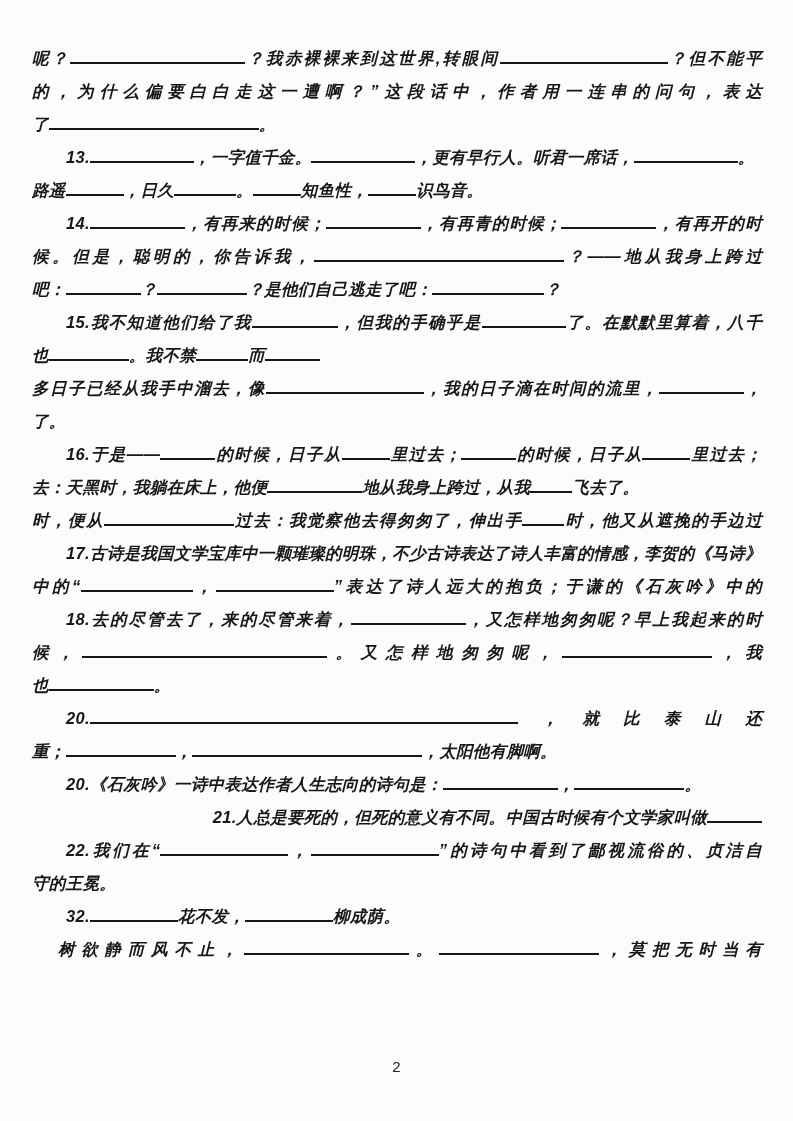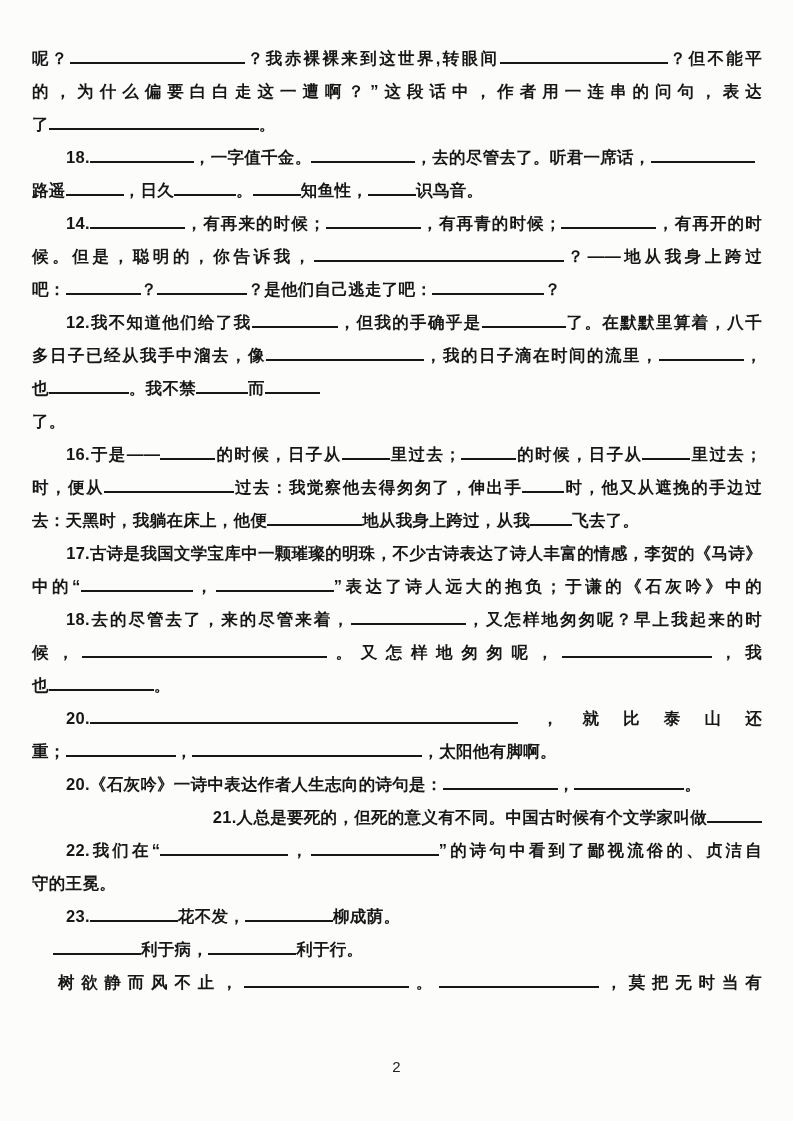--- a/index.html
+++ b/index.html
@@ -16,33 +16,33 @@
     font-family: "Liberation Sans", "DejaVu Sans", sans-serif;
     font-weight: 700;
     overflow: hidden;
   }
   .doc {
     position: absolute;
     left: 32px;
     top: 42px;
     width: 730px;
     font-size: 16.5px;
+    font-style: italic;
   }
   .line {
     height: 33px;
     line-height: 33px;
     text-align: left;
   }
   .line.just {
     text-align: justify;
     text-align-last: justify;
   }
   .line.nowrap {
     white-space: nowrap;
-    text-align: right;
   }
   .txt {
     letter-spacing: 0.3px;
   }
   .blank {
     display: inline-block;
     height: 0.9em;
     border-bottom: 2px solid #171717;
     vertical-align: baseline;
   }
@@ -58,41 +58,40 @@
   }
 </style>
 </head>
 <body>
 
 <div class="page">
   <div class="doc" id="doc">
       <div class="line just"><span class="txt">呢？</span><span class="blank" style="width: 175px;"></span><span class="txt">？我赤裸裸来到这世界,转眼间</span><span class="blank" style="width: 168px;"></span><span class="txt">？但不能平</span></div>
       <div class="line just"><span class="txt">的，为什么偏要白白走这一遭啊？”这段话中，作者用一连串的问句，表达</span></div>
       <div class="line"><span class="txt">了</span><span class="blank" style="width: 210px;"></span><span class="txt">。</span></div>
-      <div class="line" style="text-indent: 34px;"><span class="txt">18.</span><span class="blank" style="width: 104px;"></span><span class="txt">，一字值千金。</span><span class="blank" style="width: 104px;"></span><span class="txt">，去的尽管去了。听君一席话，</span><span class="blank" style="width: 104px;"></span><span class="txt">。</span></div>
+      <div class="line" style="text-indent: 34px;"><span class="txt">13.</span><span class="blank" style="width: 104px;"></span><span class="txt">，一字值千金。</span><span class="blank" style="width: 104px;"></span><span class="txt">，更有早行人。听君一席话，</span><span class="blank" style="width: 104px;"></span><span class="txt">。</span></div>
       <div class="line"><span class="txt">路遥</span><span class="blank" style="width: 58px;"></span><span class="txt">，日久</span><span class="blank" style="width: 62px;"></span><span class="txt">。</span><span class="blank" style="width: 48px;"></span><span class="txt">知鱼性，</span><span class="blank" style="width: 48px;"></span><span class="txt">识鸟音。</span></div>
       <div class="line just" style="text-indent: 34px;"><span class="txt">14.</span><span class="blank" style="width: 95px;"></span><span class="txt">，有再来的时候；</span><span class="blank" style="width: 95px;"></span><span class="txt">，有再青的时候；</span><span class="blank" style="width: 95px;"></span><span class="txt">，有再开的时</span></div>
       <div class="line just"><span class="txt">候。但是，聪明的，你告诉我，</span><span class="blank" style="width: 250px;"></span><span class="txt">？——地从我身上跨过</span></div>
       <div class="line"><span class="txt">吧：</span><span class="blank" style="width: 75px;"></span><span class="txt">？</span><span class="blank" style="width: 90px;"></span><span class="txt">？是他们自己逃走了吧：</span><span class="blank" style="width: 112px;"></span><span class="txt">？</span></div>
-      <div class="line just" style="text-indent: 34px;"><span class="txt">12.我不知道他们给了我</span><span class="blank" style="width: 86px;"></span><span class="txt">，但我的手确乎是</span><span class="blank" style="width: 84px;"></span><span class="txt">了。在默默里算着，八千</span></div>
+      <div class="line just" style="text-indent: 34px;"><span class="txt">15.我不知道他们给了我</span><span class="blank" style="width: 86px;"></span><span class="txt">，但我的手确乎是</span><span class="blank" style="width: 84px;"></span><span class="txt">了。在默默里算着，八千</span></div>
+      <div class="line"><span class="txt">也</span><span class="blank" style="width: 80px;"></span><span class="txt">。我不禁</span><span class="blank" style="width: 52px;"></span><span class="txt">而</span><span class="blank" style="width: 55px;"></span></div>
       <div class="line just"><span class="txt">多日子已经从我手中溜去，像</span><span class="blank" style="width: 158px;"></span><span class="txt">，我的日子滴在时间的流里，</span><span class="blank" style="width: 85px;"></span><span class="txt">，</span></div>
-      <div class="line"><span class="txt">也</span><span class="blank" style="width: 80px;"></span><span class="txt">。我不禁</span><span class="blank" style="width: 52px;"></span><span class="txt">而</span><span class="blank" style="width: 55px;"></span></div>
       <div class="line"><span class="txt">了。</span></div>
       <div class="line just" style="text-indent: 34px;"><span class="txt">16.于是——</span><span class="blank" style="width: 55px;"></span><span class="txt">的时候，日子从</span><span class="blank" style="width: 48px;"></span><span class="txt">里过去；</span><span class="blank" style="width: 55px;"></span><span class="txt">的时候，日子从</span><span class="blank" style="width: 48px;"></span><span class="txt">里过去；</span></div>
+      <div class="line"><span class="txt">去：天黑时，我躺在床上，他便</span><span class="blank" style="width: 95px;"></span><span class="txt">地从我身上跨过，从我</span><span class="blank" style="width: 42px;"></span><span class="txt">飞去了。</span></div>
       <div class="line just"><span class="txt">时，便从</span><span class="blank" style="width: 130px;"></span><span class="txt">过去：我觉察他去得匆匆了，伸出手</span><span class="blank" style="width: 42px;"></span><span class="txt">时，他又从遮挽的手边过</span></div>
-      <div class="line"><span class="txt">去：天黑时，我躺在床上，他便</span><span class="blank" style="width: 95px;"></span><span class="txt">地从我身上跨过，从我</span><span class="blank" style="width: 42px;"></span><span class="txt">飞去了。</span></div>
       <div class="line nowrap" style="text-indent: 34px;"><span class="txt">17.古诗是我国文学宝库中一颗璀璨的明珠，不少古诗表达了诗人丰富的情感，李贺的《马诗》</span></div>
       <div class="line just"><span class="txt">中的“</span><span class="blank" style="width: 112px;"></span><span class="txt">，</span><span class="blank" style="width: 118px;"></span><span class="txt">”表达了诗人远大的抱负；于谦的《石灰吟》中的</span></div>
       <div class="line just" style="text-indent: 34px;"><span class="txt">18.去的尽管去了，来的尽管来着，</span><span class="blank" style="width: 115px;"></span><span class="txt">，又怎样地匆匆呢？早上我起来的时</span></div>
       <div class="line just"><span class="txt">候，</span><span class="blank" style="width: 245px;"></span><span class="txt">。又怎样地匆匆呢，</span><span class="blank" style="width: 150px;"></span><span class="txt">，我</span></div>
       <div class="line"><span class="txt">也</span><span class="blank" style="width: 105px;"></span><span class="txt">。</span></div>
       <div class="line just" style="text-indent: 34px;"><span class="txt">20.</span><span class="blank" style="width: 428px;"></span><span class="txt">，就比泰山还</span></div>
       <div class="line"><span class="txt">重；</span><span class="blank" style="width: 110px;"></span><span class="txt">，</span><span class="blank" style="width: 230px;"></span><span class="txt">，太阳他有脚啊。</span></div>
       <div class="line" style="text-indent: 34px;"><span class="txt">20.《石灰吟》一诗中表达作者人生志向的诗句是：</span><span class="blank" style="width: 115px;"></span><span class="txt">，</span><span class="blank" style="width: 110px;"></span><span class="txt">。</span></div>
       <div class="line" style="text-indent: 34px; text-align: right;"><span class="txt">21.人总是要死的，但死的意义有不同。中国古时候有个文学家叫做</span><span class="blank" style="width: 55px;"></span></div>
       <div class="line just" style="text-indent: 34px;"><span class="txt">22.我们在“</span><span class="blank" style="width: 128px;"></span><span class="txt">，</span><span class="blank" style="width: 128px;"></span><span class="txt">”的诗句中看到了鄙视流俗的、贞洁自</span></div>
       <div class="line"><span class="txt">守的王冕。</span></div>
-      <div class="line" style="text-indent: 34px;"><span class="txt">23.</span><span class="blank" style="width: 88px;"></span><span class="txt">花不发，</span><span class="blank" style="width: 88px;"></span><span class="txt">柳成荫。</span></div>
-      <div class="line" style="text-indent: 21px;"><span class="blank" style="width: 88px;"></span><span class="txt">利于病，</span><span class="blank" style="width: 88px;"></span><span class="txt">利于行。</span></div>
+      <div class="line" style="text-indent: 34px;"><span class="txt">32.</span><span class="blank" style="width: 88px;"></span><span class="txt">花不发，</span><span class="blank" style="width: 88px;"></span><span class="txt">柳成荫。</span></div>
       <div class="line just" style="text-indent: 26px;"><span class="txt">树欲静而风不止，</span><span class="blank" style="width: 165px;"></span><span class="txt">。</span><span class="blank" style="width: 160px;"></span><span class="txt">，莫把无时当有</span></div>
     </div>
   <div class="pagenum">2</div>
 </div>
 
 </body></html>

